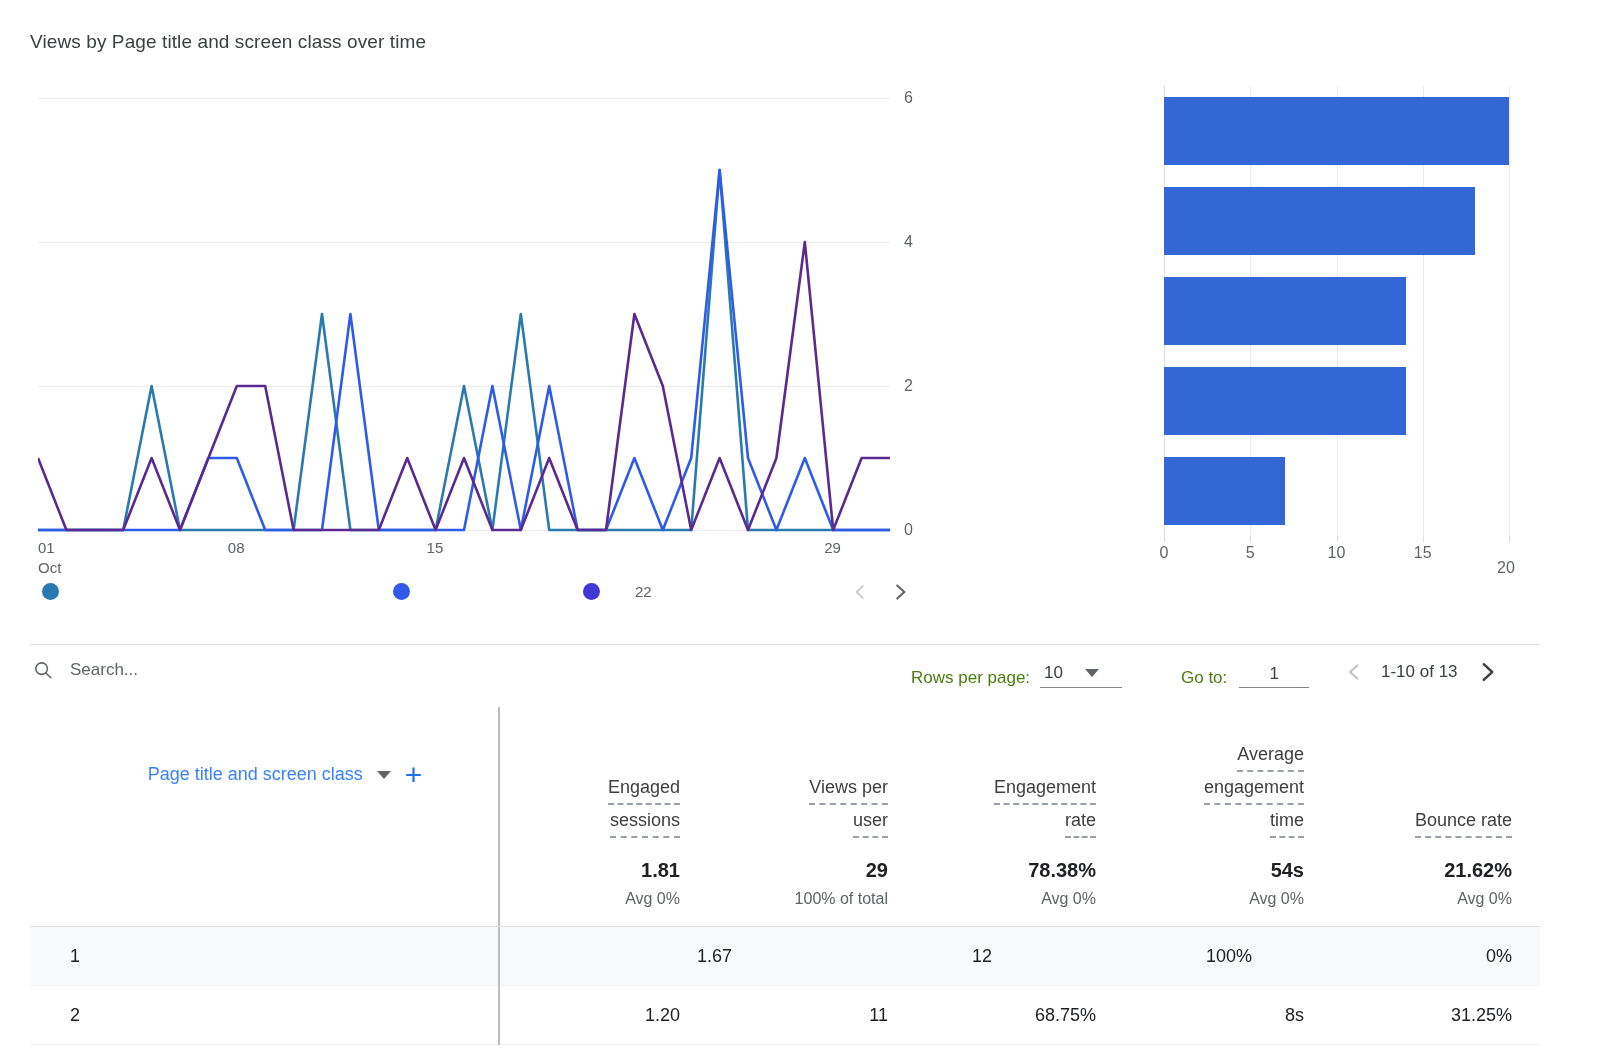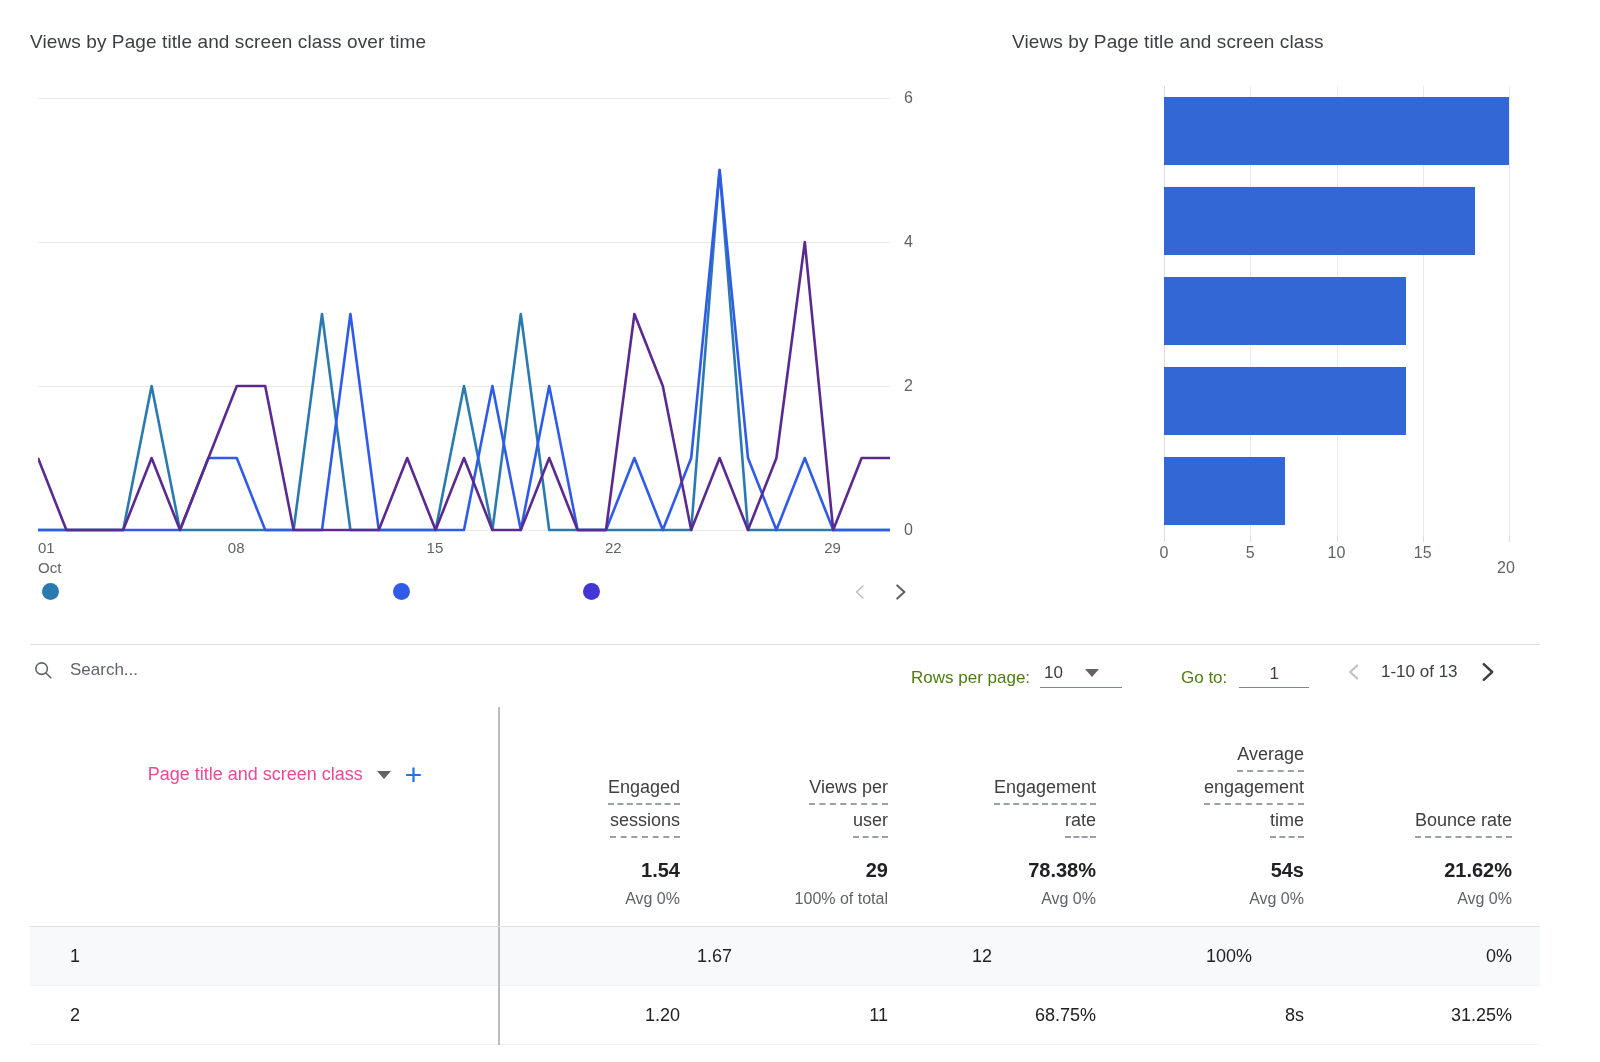--- a/index.html
+++ b/index.html
@@ -166,21 +166,21 @@
   #header-row { height: 135px; }
   #header-row .cell-dim {
     align-items: center;
     justify-content: center;
     padding-top: 0;
   }
   #dim-header {
     display: flex; align-items: center; gap: 14px;
     margin-left: 60px;
   }
-  #dim-header-label { font-size: 18px; color: #ec4899; }
+  #dim-header-label { font-size: 18px; color: #3b82f6; }
   .plus-icon { color: #1a73e8; font-size: 30px; line-height: 1; font-weight: 300; }
   #header-row .mcell {
     display: flex; flex-direction: column;
     align-items: flex-end; justify-content: flex-end;
     font-size: 18px; color: #404040;
     padding-bottom: 4px;
   }
   #header-row .mcell span {
     border-bottom: 2px dashed #9aa0a6;
     line-height: 30px;
@@ -224,21 +224,21 @@
       <svg id="svg-lines" width="852" height="434">
           <path d="M0.0 432.0 L28.4 432.0 L56.8 432.0 L85.2 432.0 L113.6 288.0 L142.0 432.0 L170.4 432.0 L198.8 432.0 L227.2 432.0 L255.6 432.0 L284.0 216.0 L312.4 432.0 L340.8 432.0 L369.2 432.0 L397.6 432.0 L426.0 288.0 L454.4 432.0 L482.8 216.0 L511.2 432.0 L539.6 432.0 L568.0 432.0 L596.4 432.0 L624.8 432.0 L653.2 432.0 L681.6 72.0 L710.0 432.0 L738.4 432.0 L766.8 432.0 L795.2 432.0 L823.6 432.0 L852.0 432.0" fill="none" stroke="#2a7ab0" stroke-width="2.6" stroke-linejoin="round"></path>
           <path d="M0.0 432.0 L28.4 432.0 L56.8 432.0 L85.2 432.0 L113.6 432.0 L142.0 432.0 L170.4 360.0 L198.8 360.0 L227.2 432.0 L255.6 432.0 L284.0 432.0 L312.4 216.0 L340.8 432.0 L369.2 432.0 L397.6 432.0 L426.0 432.0 L454.4 288.0 L482.8 432.0 L511.2 288.0 L539.6 432.0 L568.0 432.0 L596.4 360.0 L624.8 432.0 L653.2 360.0 L681.6 72.0 L710.0 360.0 L738.4 432.0 L766.8 360.0 L795.2 432.0 L823.6 432.0 L852.0 432.0" fill="none" stroke="#2f5be8" stroke-width="2.6" stroke-linejoin="round"></path>
           <path d="M0.0 360.0 L28.4 432.0 L56.8 432.0 L85.2 432.0 L113.6 360.0 L142.0 432.0 L170.4 360.0 L198.8 288.0 L227.2 288.0 L255.6 432.0 L284.0 432.0 L312.4 432.0 L340.8 432.0 L369.2 360.0 L397.6 432.0 L426.0 360.0 L454.4 432.0 L482.8 432.0 L511.2 360.0 L539.6 432.0 L568.0 432.0 L596.4 216.0 L624.8 288.0 L653.2 432.0 L681.6 360.0 L710.0 432.0 L738.4 360.0 L766.8 144.0 L795.2 432.0 L823.6 360.0 L852.0 360.0" fill="none" stroke="#5b2a8f" stroke-width="2.6" stroke-linejoin="round"></path>
         </svg>
 
       <div class="xtick" id="xt0" style="left:0px;">01
 Oct</div>
       <div class="xtick" id="xt1" style="left: 189.8px;">08</div>
       <div class="xtick" id="xt2" style="left: 388.6px;">15</div>
-      <div class="xtick" id="xt3" style="left: 567px;">22</div>
+      <div class="xtick" id="xt3" style="left: 597px; margin-top: 44px;">22</div>
       <div class="xtick" id="xt4" style="left: 786.2px;">29</div>
     </div>
 
     <div id="legend-row">
       <div class="legend-dot" id="dot0" style="left: 4px; background: rgb(42, 122, 176);"></div>
       <div class="legend-dot" id="dot1" style="left: 355px; background: rgb(47, 91, 232);"></div>
       <div class="legend-dot" id="dot2" style="left: 545px; background: rgb(66, 54, 214);"></div>
 
       <div class="pager-arrow" style="left:805px;">
         <svg width="20" height="20" viewBox="0 0 20 20">
@@ -246,21 +246,20 @@
         </svg>
       </div>
       <div class="pager-arrow" style="left:845px;">
         <svg width="22" height="22" viewBox="0 0 20 20">
           <path d="M7.5 4 L14 10 L7.5 16" fill="none" stroke="#5f6368" stroke-width="1.9" stroke-linecap="round" stroke-linejoin="round"></path>
         </svg>
       </div>
     </div>
   </div>
 
-  <div class="chart-title" id="title-bar">Views by Page title and screen class</div>
 
   <div id="bar-card">
     <div id="bar-plot">
 
     <div class="vgrid axis0" style="left: 0px;"></div>
         <div class="btickmark" style="left: 0px;"></div>
         <div class="btick" style="left: -20px;">0</div>
         <div class="vgrid" style="left: 86.25px;"></div>
         <div class="btickmark" style="left: 86.25px;"></div>
         <div class="btick" style="left: 66.25px;">5</div>
@@ -351,21 +350,21 @@
           <div class="mcell">
             <span>Bounce rate</span>
           </div>
         </div>
     </div>
 
     <div class="row" id="summary-row">
       <div class="cell-dim"></div>
       <div class="cell-metrics" id="summary-cells">
           <div class="mcell">
-            <div class="sum-main">1.54</div>
+            <div class="sum-main">1.81</div>
             <div class="sum-sub">Avg 0%</div>
           </div>
           <div class="mcell">
             <div class="sum-main">29</div>
             <div class="sum-sub">100% of total</div>
           </div>
           <div class="mcell">
             <div class="sum-main">78.38%</div>
             <div class="sum-sub">Avg 0%</div>
           </div>

